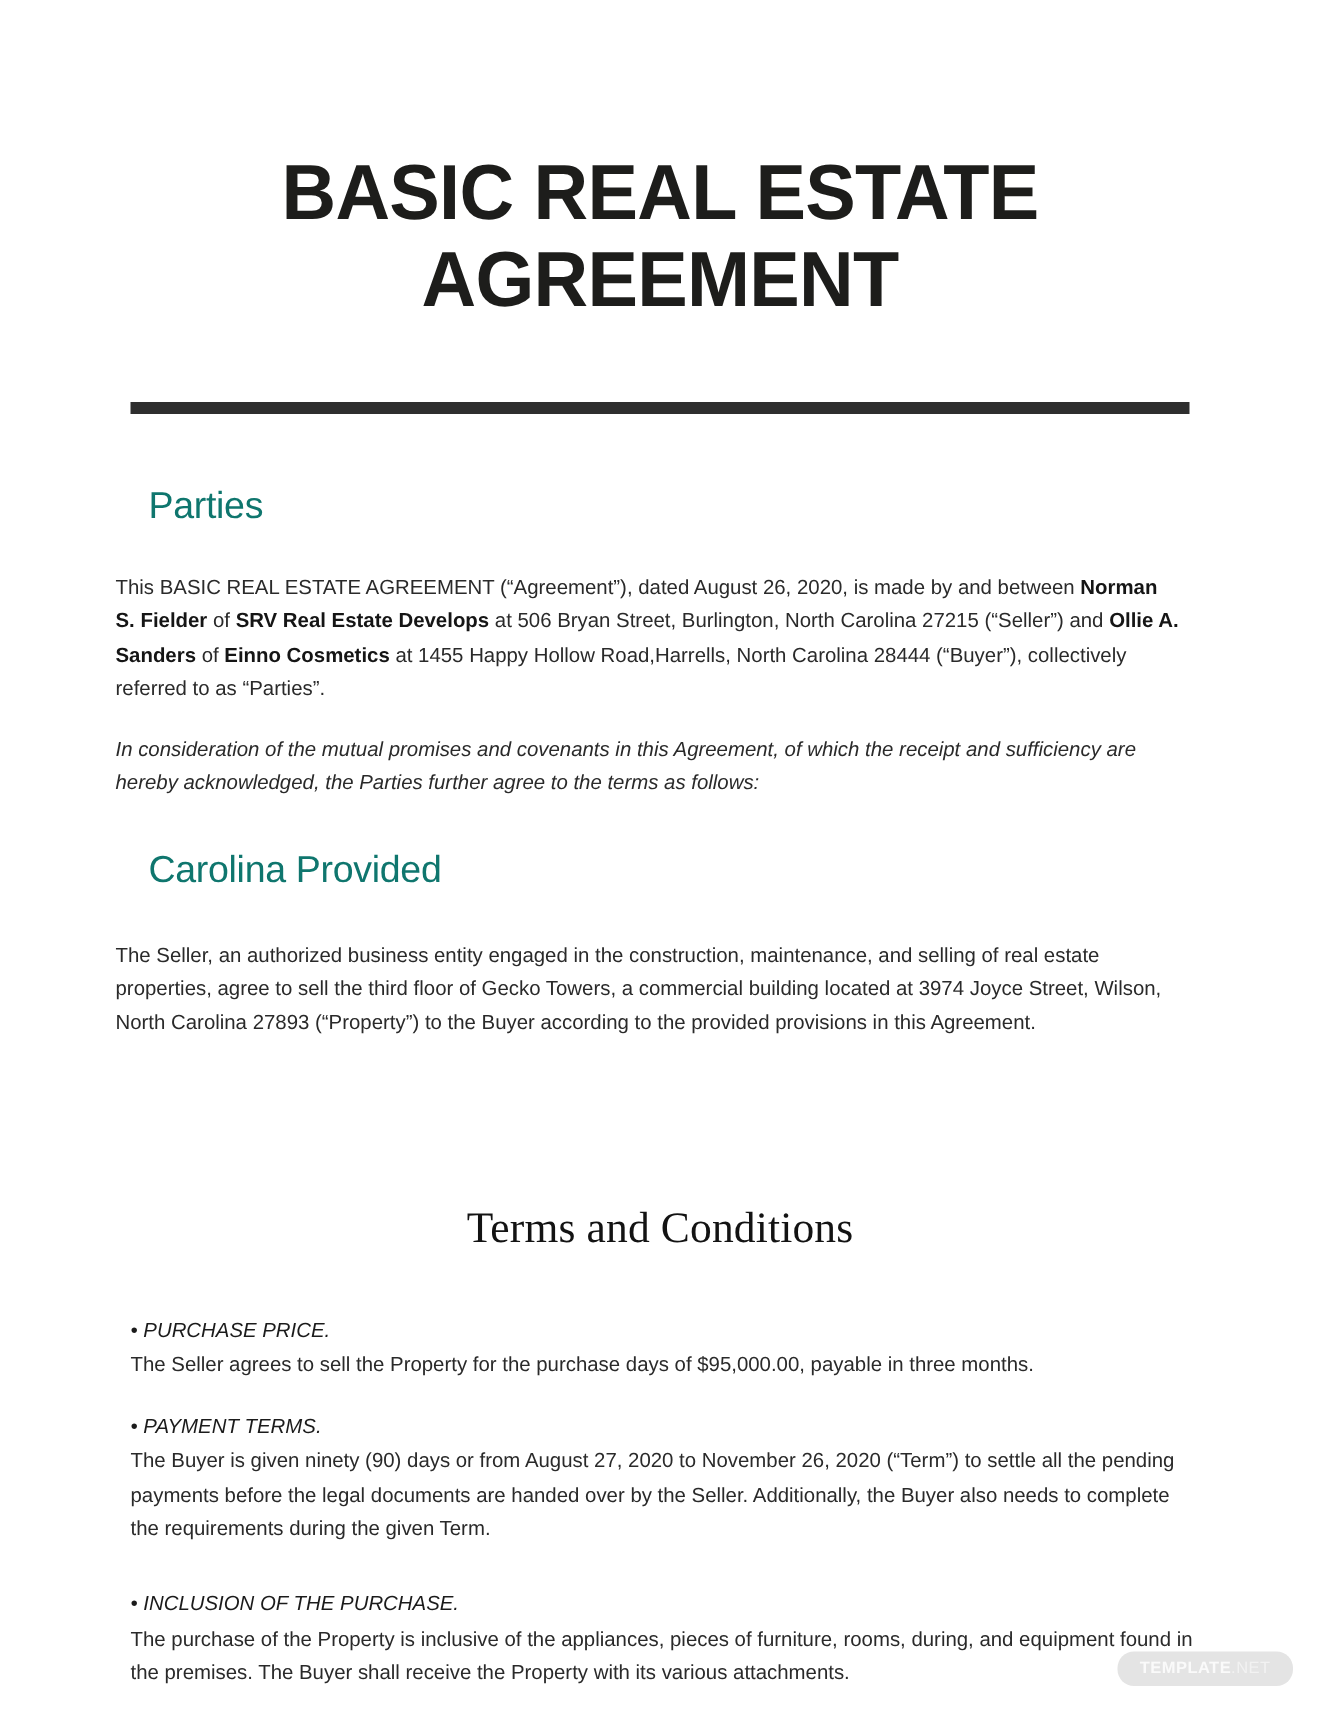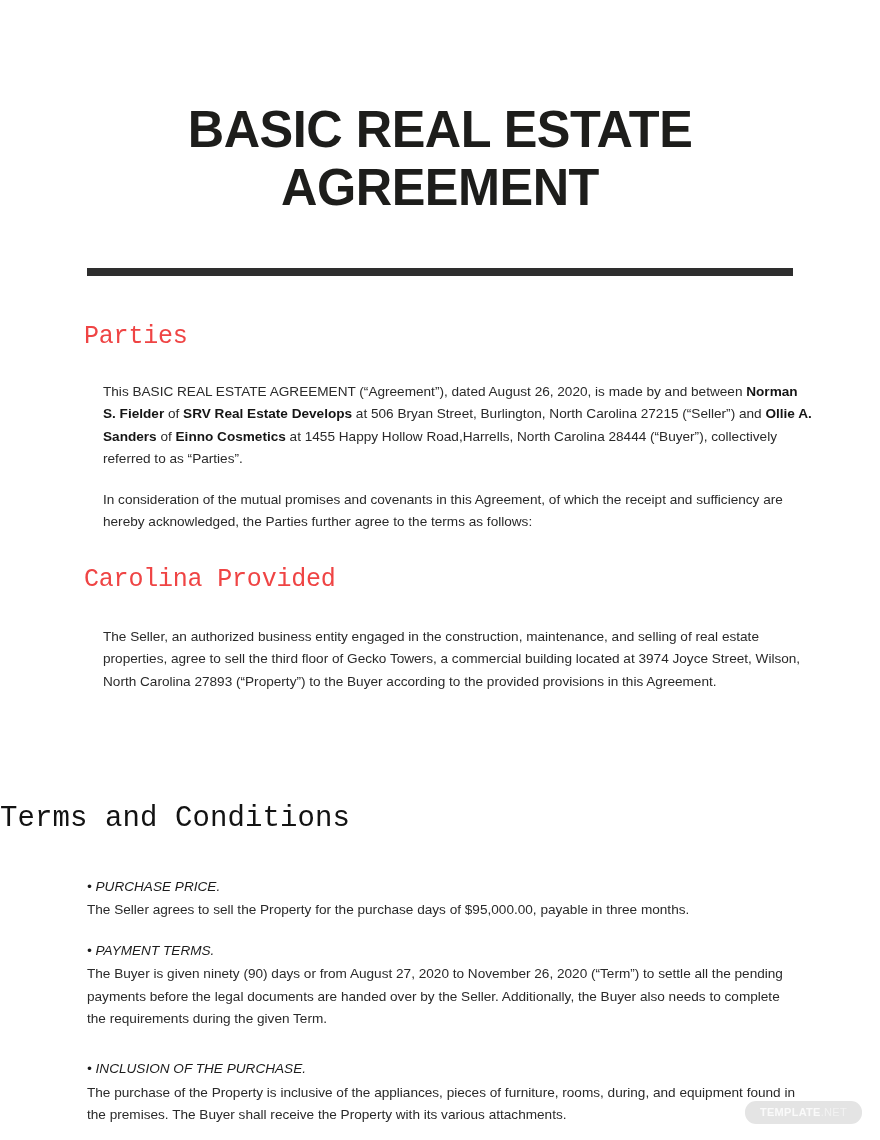--- a/index.html
+++ b/index.html
@@ -48,66 +48,67 @@
     left: 87px;
     top: 268px;
     width: 706px;
     height: 8px;
     background: #2e2e2e;
   }
 
   
   .section-heading {
     position: absolute;
-    left: 84px;
+    left: 99px;
     margin: 0;
     padding: 0;
-    font-family: Liberation Mono, monospace;
+    font-family: Liberation Sans, sans-serif;
     font-weight: 500;
     font-size: 25px;
     line-height: 30px;
     letter-spacing: -0.2px;
-    color: #ef4444;
+    color: #0f766e;
   }
   .section-heading.parties { top: 322px; }
   .section-heading.services { top: 565px; }
 
   
   .center-heading {
     position: absolute;
     left: 0;
     width: 880px;
+    text-align: center;
     margin: 0;
     padding: 0;
     top: 801px;
-    font-family: Liberation Mono, monospace;
+    font-family: Liberation Serif, serif;
     font-weight: 400;
     font-size: 29px;
     line-height: 36px;
     letter-spacing: 0.1px;
     color: #131313;
   }
 
   
   .body-text {
     position: absolute;
-    left: 103px;
+    left: 77px;
     width: 710px;
     margin: 0;
     padding: 0;
     font-family: "Liberation Sans", sans-serif;
     font-size: 13.6px;
     line-height: 22.3px;
     color: #2a2a2a;
     text-align: left;
   }
   .body-text b { font-weight: 700; color: #151515; }
 
   .p-parties-1 { top: 381px; }
-  .p-parties-2 { top: 489px; }
+  .p-parties-2 { top: 489px; font-style: italic; }
   .p-services  { top: 626px; width: 716px; }
 
   
   .terms {
     position: absolute;
     left: 87px;
     top: 876px;
     width: 712px;
   }
   .term-item { margin-bottom: 18.5px; }

